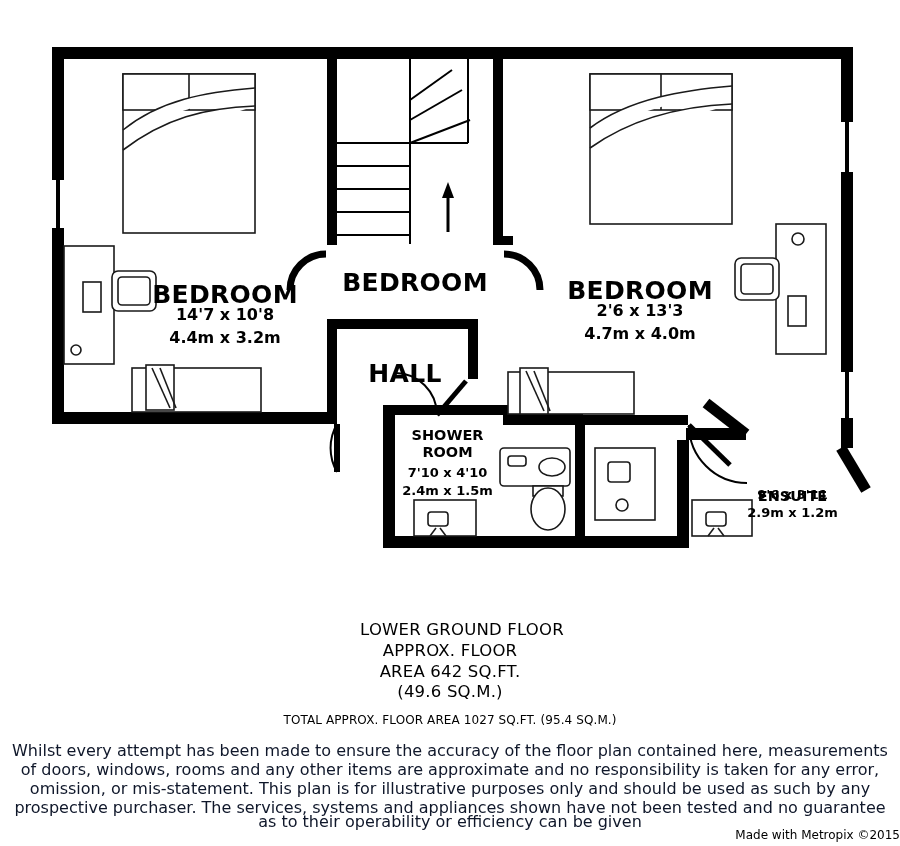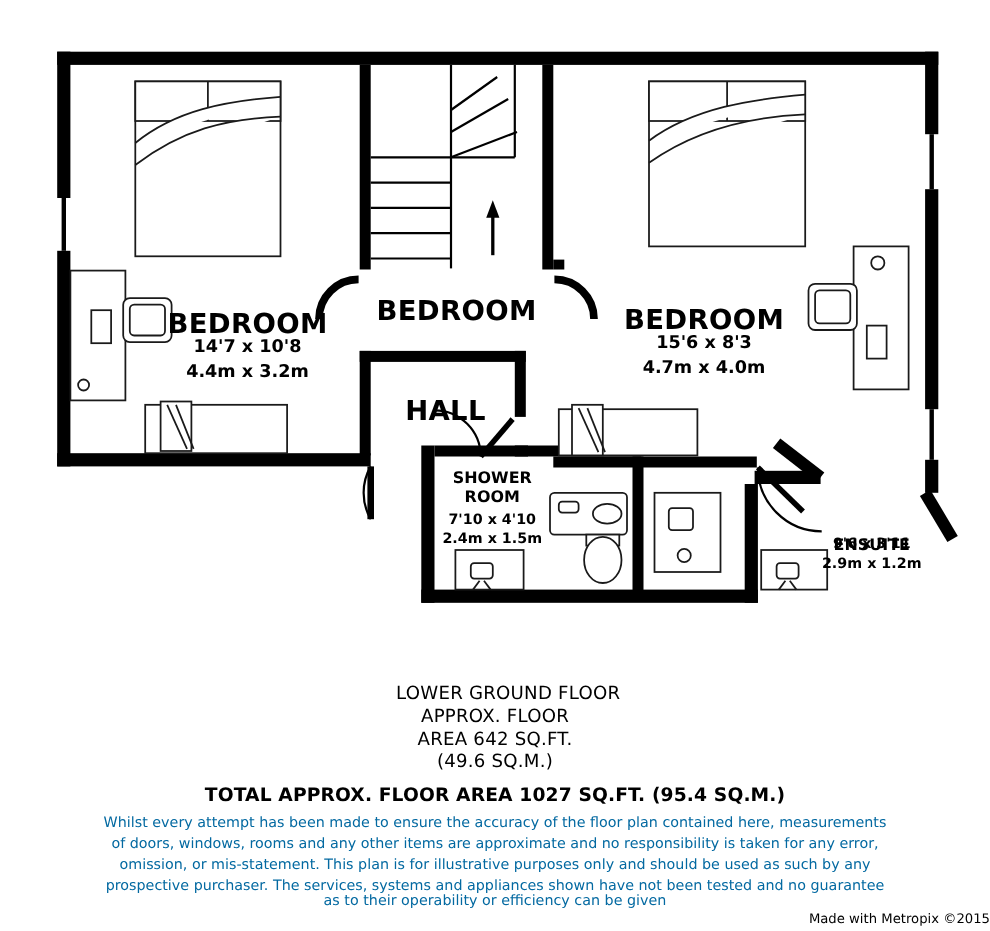--- a/index.html
+++ b/index.html
@@ -51,28 +51,27 @@
     left: 0;
     width: 900px;
     text-align: center;
   }
   .floor-summary {
     font-size: 16.5px;
     line-height: 1.30;
     letter-spacing: 0.2px;
   }
   .total-area {
-    font-size: 17px;
+    font-size: 12px;
     letter-spacing: 0.1px;
-    font-weight: bold;
   }
   .disclaimer {
-    font-size: 13px;
+    font-size: 16px;
     line-height: 1.42;
-    color: #0369a1;
+    color: #0f172a;
   }
   .credit {
     font-size: 12px;
     text-align: right;
   }
 </style>
 </head>
 <body>
 
 <svg id="floorplan" viewBox="0 0 900 846">
@@ -234,21 +233,21 @@
     <line x1="714" y1="528" x2="708" y2="536"></line>
     <line x1="718" y1="528" x2="724" y2="536"></line>
   </g>
 </svg>
 
 <div class="lbl room-name" style="left:95px; top:280px; width:260px;">BEDROOM</div>
 <div class="lbl room-dims" style="left:95px; top:306px; width:260px;">14'7 x 10'8</div>
 <div class="lbl room-dims" style="left:95px; top:329px; width:260px;">4.4m x 3.2m</div>
 
 <div class="lbl room-name" style="left:510px; top:276px; width:260px;">BEDROOM</div>
-<div class="lbl room-dims" style="left:510px; top:302px; width:260px;">15'6 x 8'3</div>
+<div class="lbl room-dims" style="left:510px; top:302px; width:260px;">2'6 x 13'3</div>
 <div class="lbl room-dims" style="left:510px; top:325px; width:260px;">4.7m x 4.0m</div>
 
 <div class="lbl room-name" style="left:300px; top:268px; width:230px;">BEDROOM</div>
 
 <div class="lbl room-name" style="left:290px; top:359px; width:230px;">HALL</div>
 
 <div class="lbl room-name-sm" style="left:385px; top:427px; width:125px;">SHOWER
 ROOM</div>
 <div class="lbl room-dims-sm" style="left:385px; top:465px; width:125px;">7'10 x 4'10</div>
 <div class="lbl room-dims-sm" style="left:385px; top:483px; width:125px;">2.4m x 1.5m</div>

